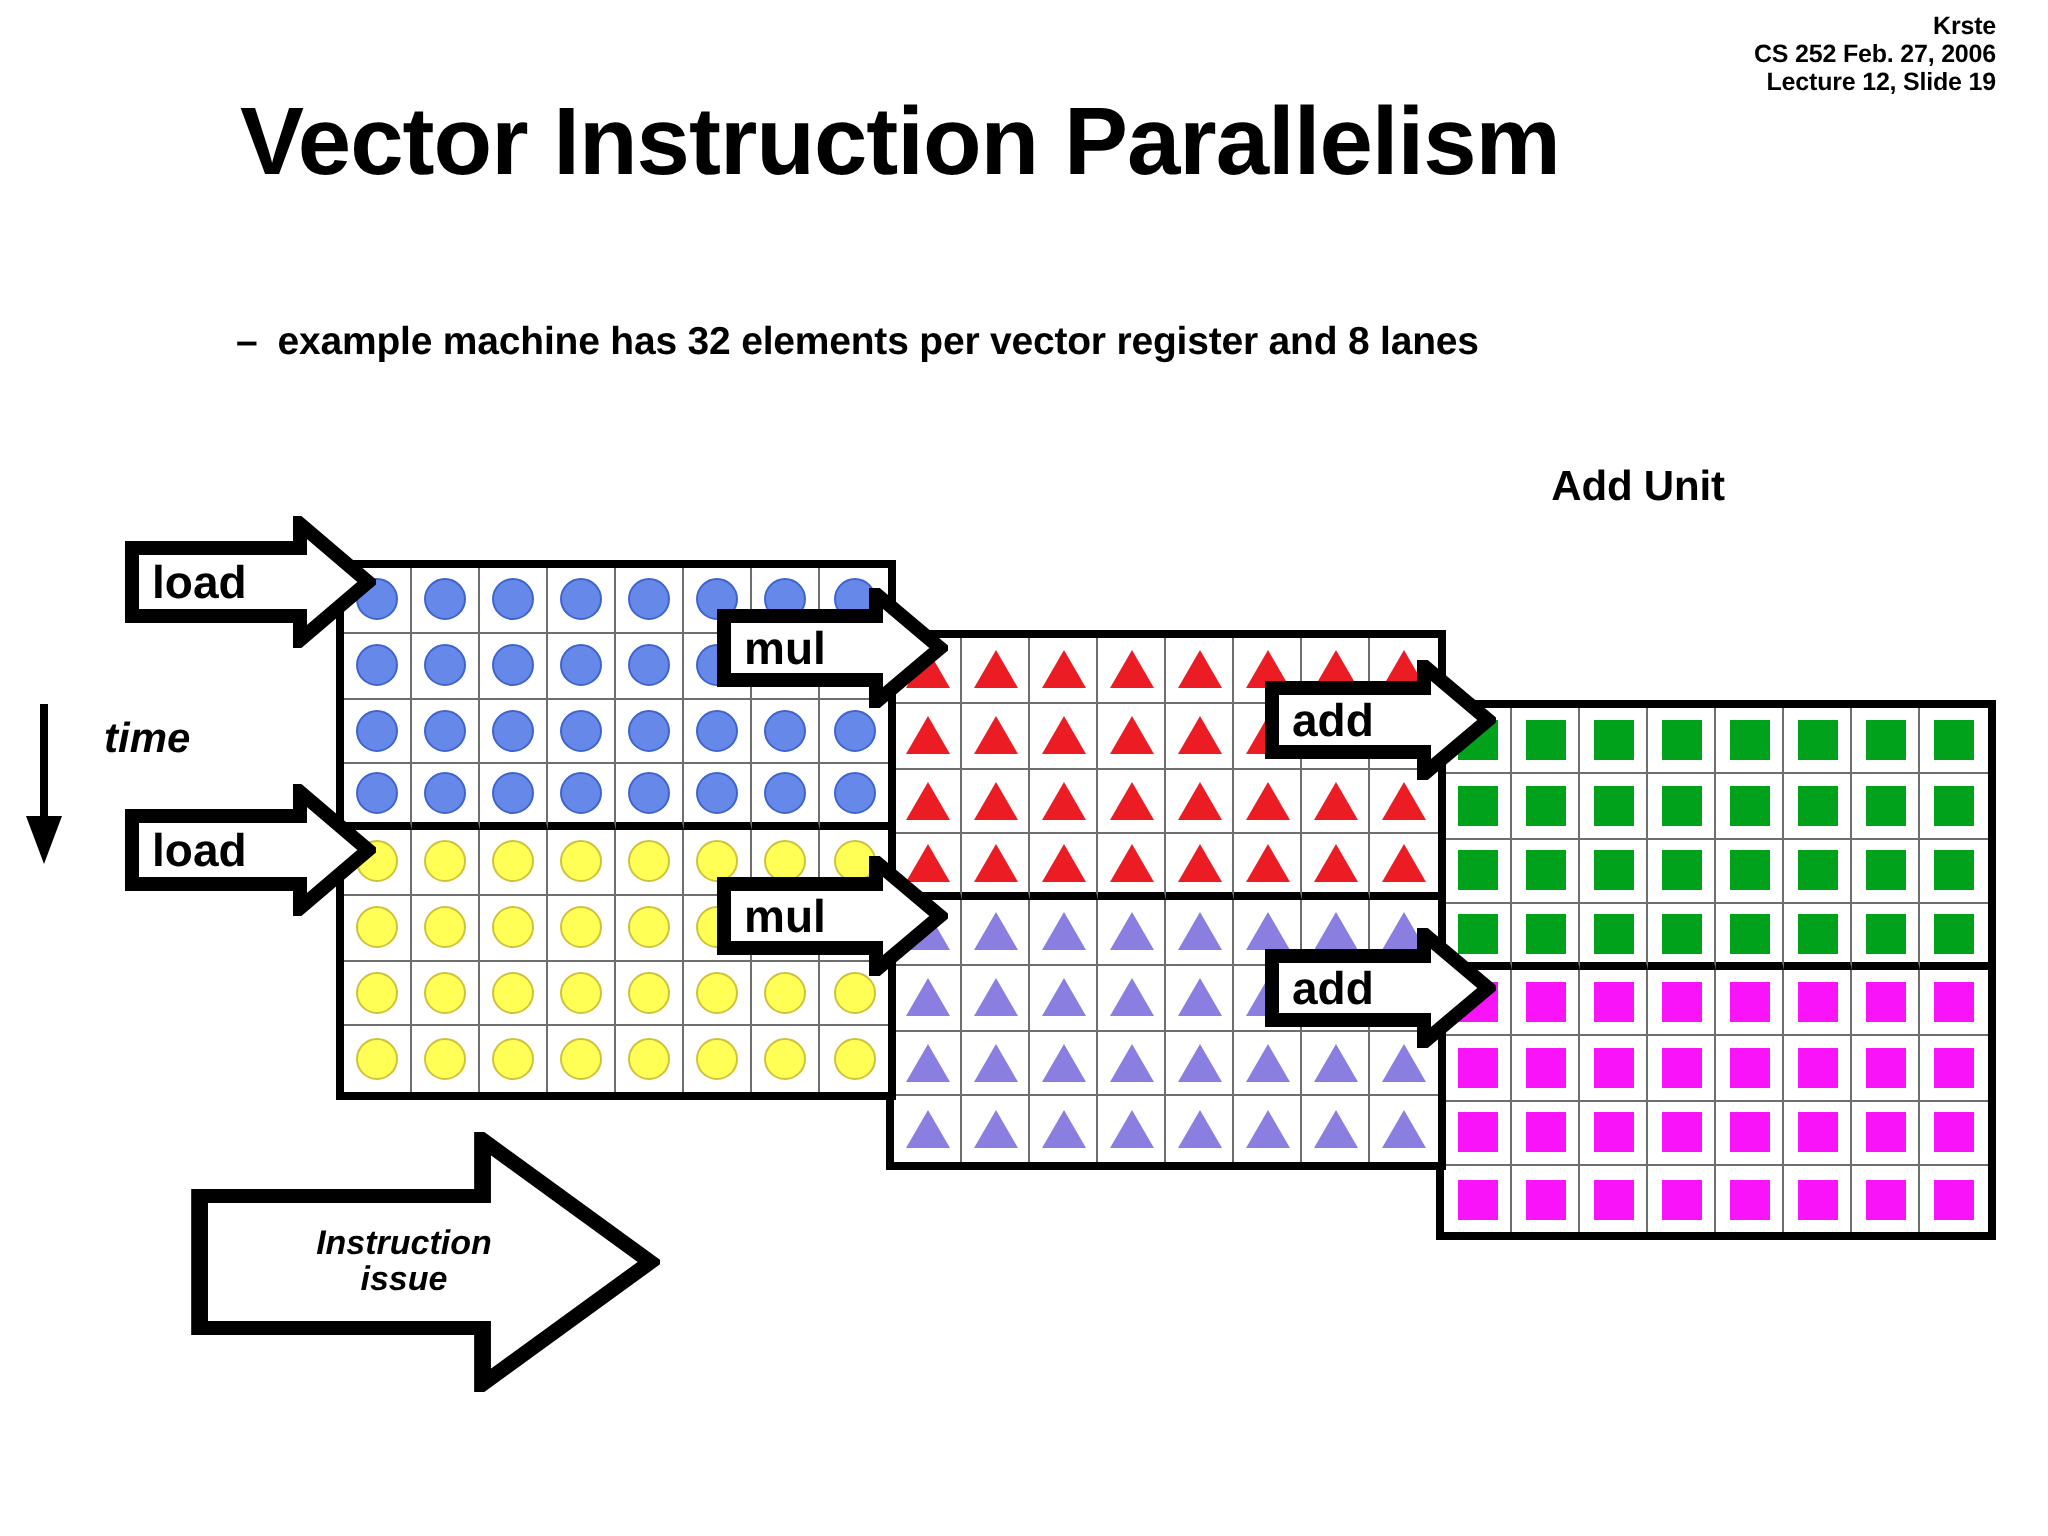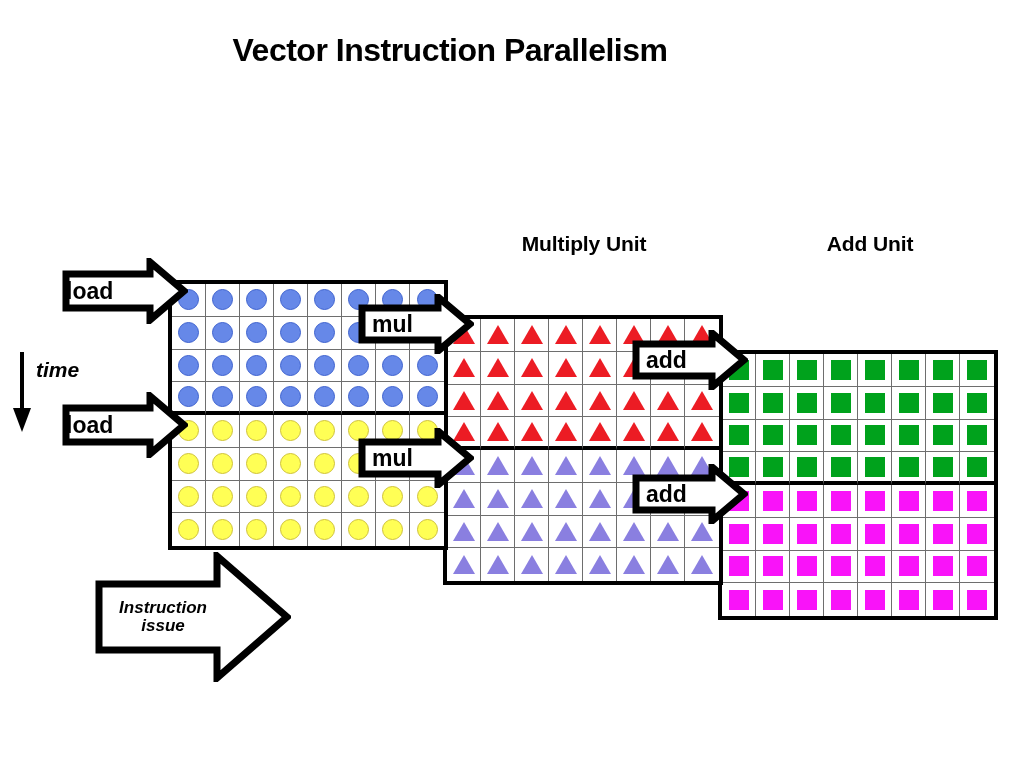--- a/index.html
+++ b/index.html
@@ -30,25 +30,25 @@
     text-align: right;
     font-size: 12.5px;
     font-weight: bold;
     line-height: 1.12;
     letter-spacing: -0.1px;
   }
 
   
   .slide-title {
     position: absolute;
-    top: 32px;
+    top: 44px;
     left: 0;
     width: 900px;
     text-align: center;
-    font-size: 32px;
+    font-size: 48px;
     font-weight: bold;
     letter-spacing: -0.5px;
   }
   .subtitle-1 {
     position: absolute;
     top: 112px;
     left: 0;
     width: 1024px;
     text-align: center;
     font-size: 27px;
@@ -81,21 +81,21 @@
   .unit-heading {
     position: absolute;
     font-size: 21px;
     font-weight: bold;
     top: 232px;
     text-align: center;
     letter-spacing: -0.1px;
   }
   #heading-load     { left: 205px; width: 205px; }
   #heading-multiply { left: 473px; width: 222px; }
-  #heading-add      { left: 775px; width: 190px; }
+  #heading-add      { left: 724px; width: 190px; }
 
   
   .unit-grid {
     position: absolute;
     box-sizing: border-box;
     background: #ffffff;
     border: 4px solid #000000;
     display: grid;
     grid-template-columns: repeat(8, 1fr);
     grid-template-rows: repeat(8, 1fr);
@@ -146,77 +146,84 @@
     z-index: 2;
     font-weight: bold;
     white-space: pre-line;
     line-height: 1.05;
   }
 
   
   #arrow-load-1 { left: 62px;  top: 258px; width: 126px; height: 66px; z-index: 6; }
   #arrow-load-2 { left: 62px;  top: 392px; width: 126px; height: 66px; z-index: 6; }
   #arrow-load-1 .arrow-label, #arrow-load-2 .arrow-label {
-    font-size: 23px; padding-left: 4px;
+    font-size: 23px; padding-left: 14px;
   }
 
   
   #arrow-mul-1 { left: 358px; top: 294px; width: 116px; height: 60px; z-index: 7; }
   #arrow-mul-2 { left: 358px; top: 428px; width: 116px; height: 60px; z-index: 7; }
   #arrow-mul-1 .arrow-label, #arrow-mul-2 .arrow-label {
     font-size: 23px; padding-left: 14px;
   }
 
   
   #arrow-add-1 { left: 632px; top: 330px; width: 116px; height: 60px; z-index: 7; }
   #arrow-add-2 { left: 632px; top: 464px; width: 116px; height: 60px; z-index: 7; }
   #arrow-add-1 .arrow-label, #arrow-add-2 .arrow-label {
     font-size: 23px; padding-left: 14px;
   }
 
   
   #arrow-instruction-issue {
-    left: 95px; top: 552px; width: 196px; height: 130px; z-index: 6;
+    left: 95px; top: 566px; width: 196px; height: 130px; z-index: 6; padding-left: 39px;
   }
   #arrow-instruction-issue .arrow-label {
     font-size: 17px;
     font-style: italic;
     padding-left: 14px;
     text-align: center;
     width: 108px;
   }
 
   
   #time-axis {
     position: absolute;
     left: 10px;
     top: 352px;
     width: 36px;
     height: 80px;
     z-index: 4;
   }
   #time-label {
     position: absolute;
-    left: 36px;
+    left: 52px;
     top: 358px;
     font-size: 21px;
     font-style: italic;
     font-weight: bold;
     z-index: 4;
   }
 </style>
 </head>
 <body>
 
 <div id="slide">
 
+  <div class="slide-header">
+    <div>Krste</div>
+    <div>CS 252 Feb. 27, 2006</div>
+    <div>Lecture 12, Slide 19</div>
+  </div>
 
   <div class="slide-title">Vector Instruction Parallelism</div>
-
-  <div class="unit-heading" id="heading-multiply">Multiply Unit</div>
+  <div class="subtitle-2">
+    <span class="dash">–</span><span>example machine has 32 elements per vector register and 8 lanes</span>
+  </div>
+
   <div class="unit-heading" id="heading-add">Add Unit</div>
 
   <div id="time-axis">
     <svg viewBox="0 0 36 80" width="36" height="80" aria-hidden="true">
       <line x1="12" y1="0" x2="12" y2="62" stroke="#000" stroke-width="4"></line>
       <polygon points="12,80 3,56 21,56" fill="#000"></polygon>
     </svg>
   </div>
   <div id="time-label">time</div>
 

